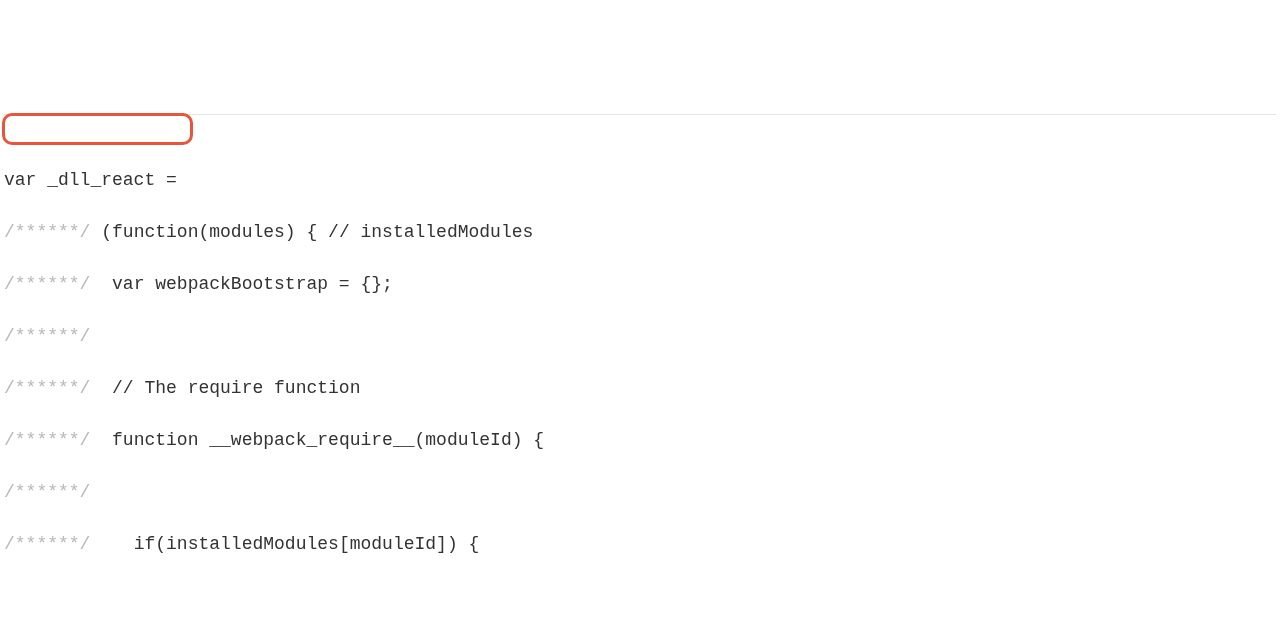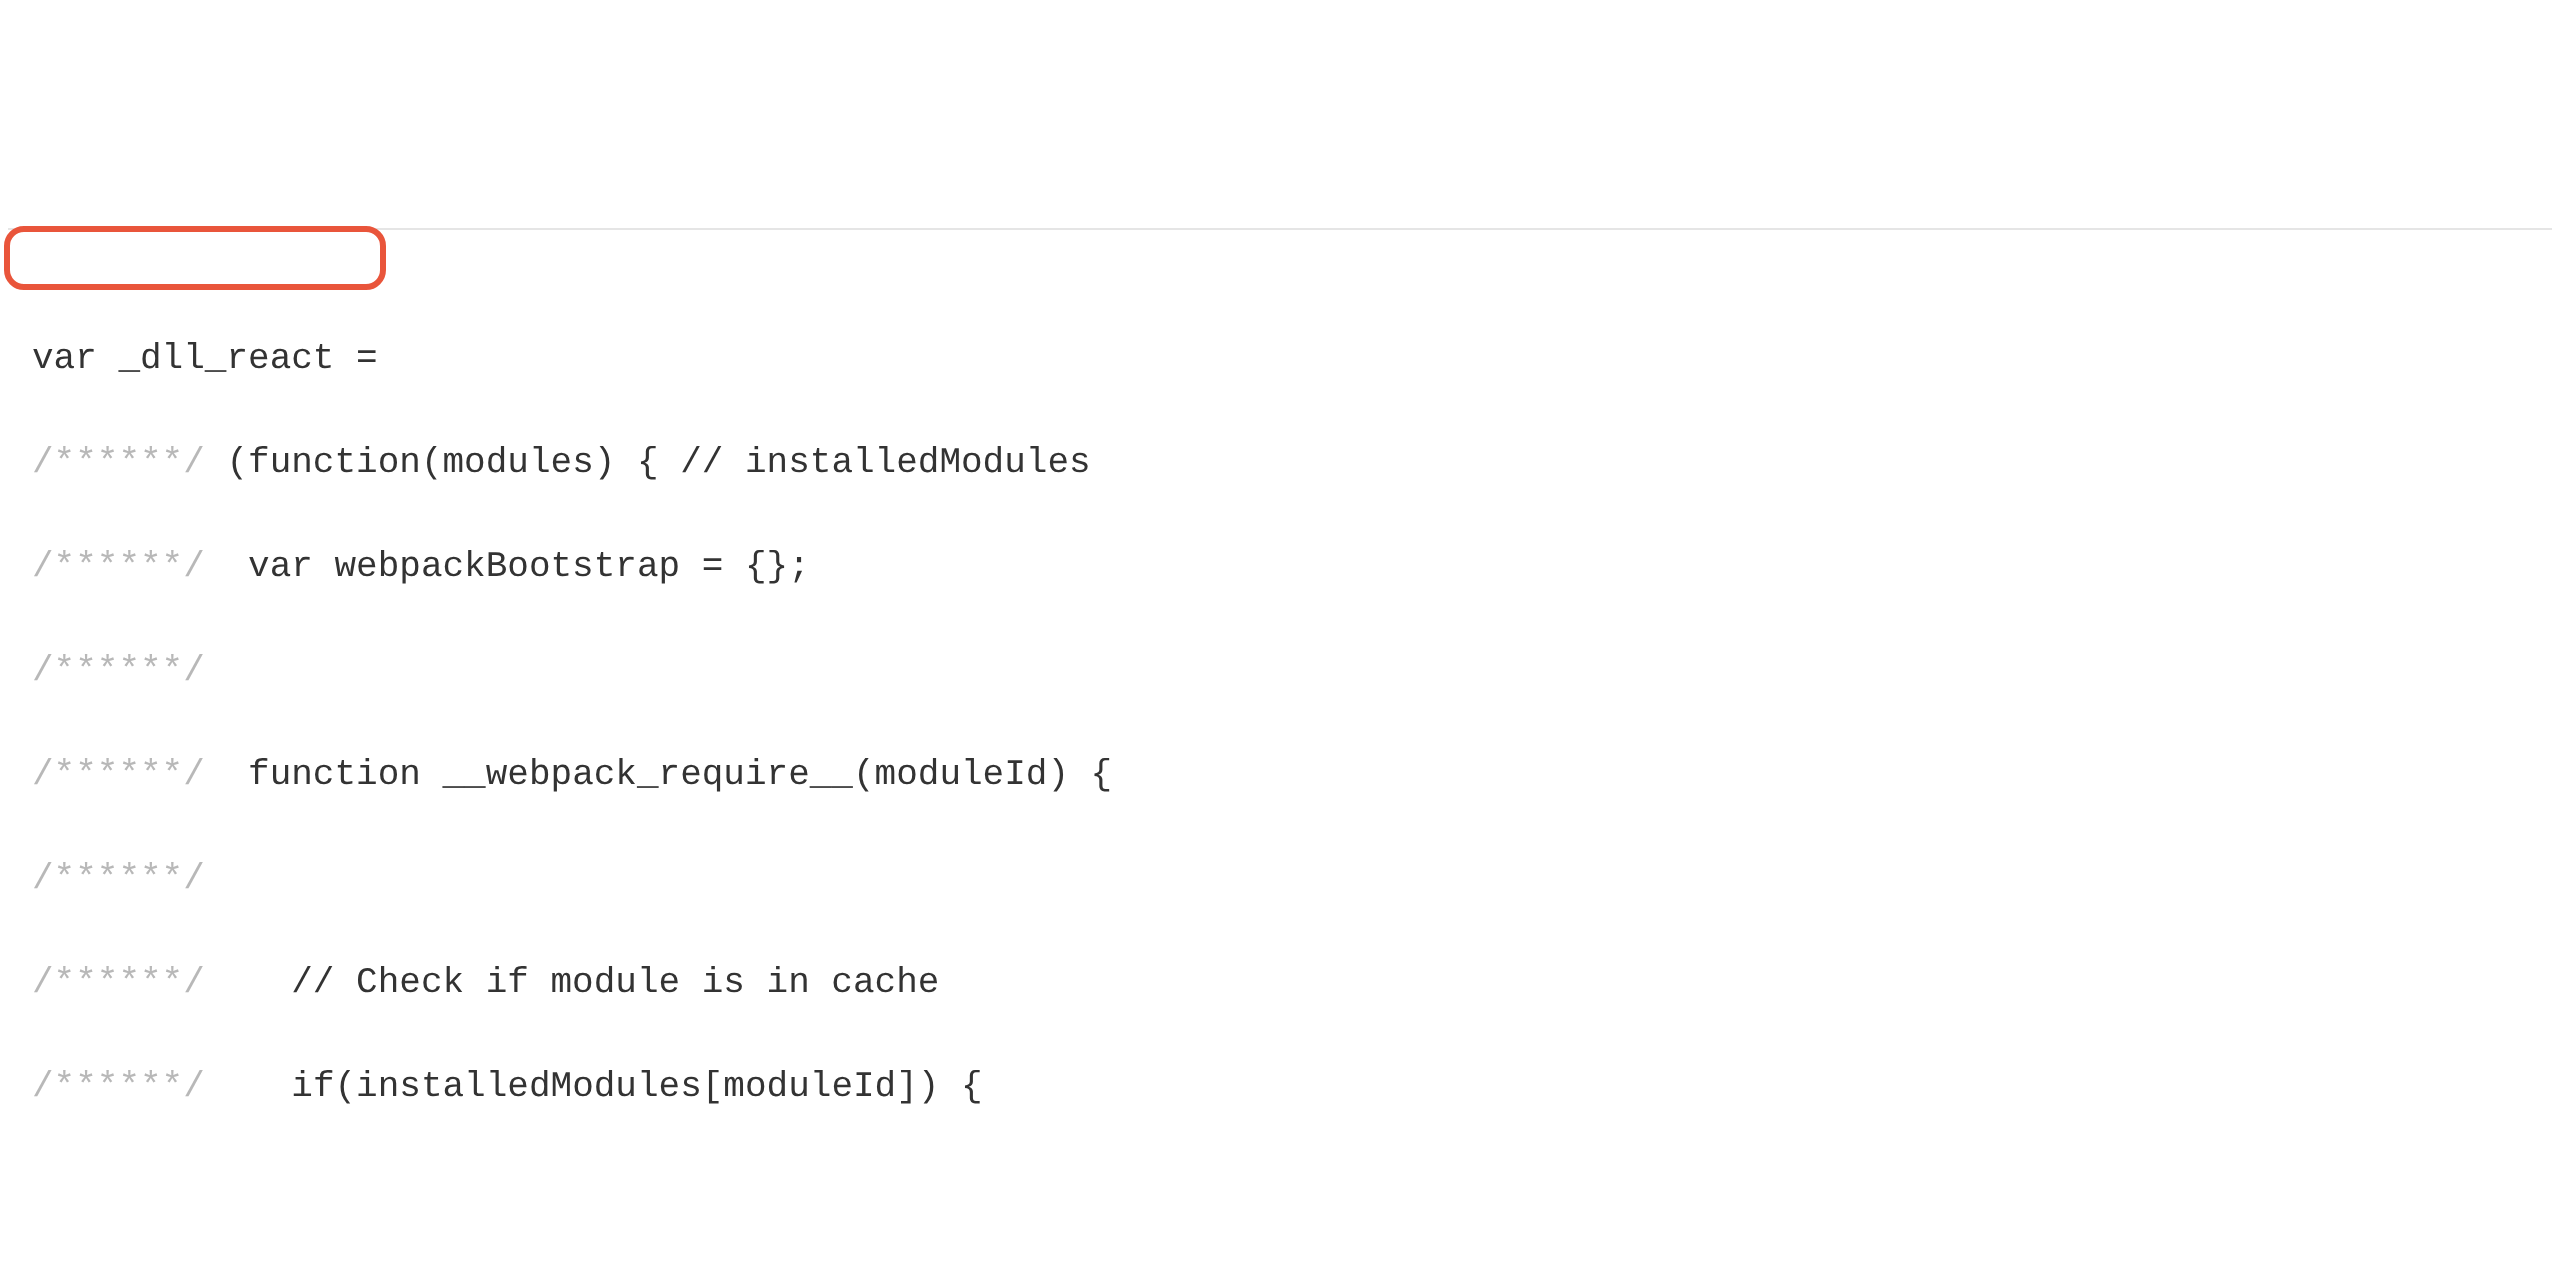--- a/index.html
+++ b/index.html
@@ -20,39 +20,39 @@
   .highlight-box {
     position: absolute;
     top: -2px;
     left: -2px;
     border: 3px solid #e9553b;
     border-radius: 10px;
     padding: 0 8px 0 4px;
     height: 32px;
     pointer-events: none;
   }
-  .line { display: block; margin-left: 12px; }
+  .line { display: block; }
   .cm { color: #b8b8b8; }  */
   .cc { color: #b8b8b8; } 
   .kw { color: #333; }
 </style>
 </head>
 <body>
 
 
 
 <div class="code-container">
 <div class="highlight-box"><span style="visibility:hidden">var _dll_react =</span></div>
 <span class="line"><span class="kw">var</span><span> _dll_react =</span></span>
 <span class="line"><span class="cm">/******/</span><span> (</span><span class="kw">function</span><span>(modules) { </span><span class="cc">// installedModules</span></span>
 <span class="line"><span class="cm">/******/</span><span>  </span><span class="kw">var</span><span> webpackBootstrap = {};</span></span>
 <span class="line"><span class="cm">/******/</span></span>
+<span class="line"><span class="cm">/******/</span><span class="cc">  // The require function</span></span>
 <span class="line"><span class="cm">/******/</span><span>  </span><span class="kw">function</span><span> __webpack_require__(moduleId) {</span></span>
 <span class="line"><span class="cm">/******/</span></span>
-<span class="line"><span class="cm">/******/</span><span class="cc">    // Check if module is in cache</span></span>
 <span class="line"><span class="cm">/******/</span><span>    </span><span class="kw">if</span><span>(installedModules[moduleId]) {</span></span>
 
 
 
 
 
 
 
 
 

